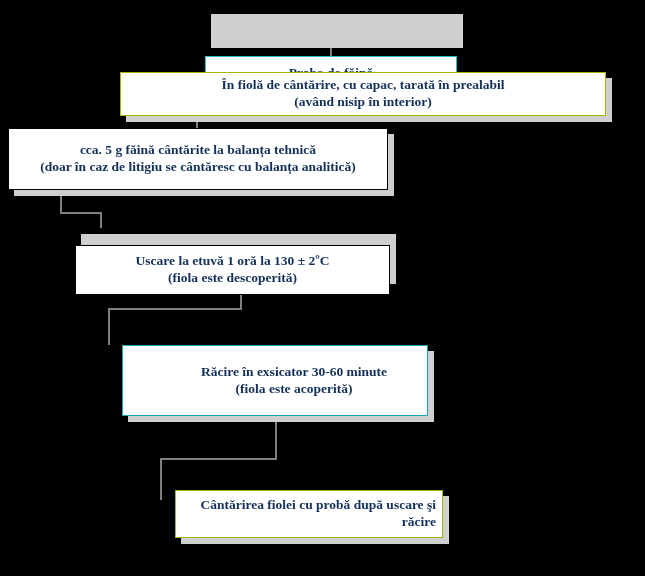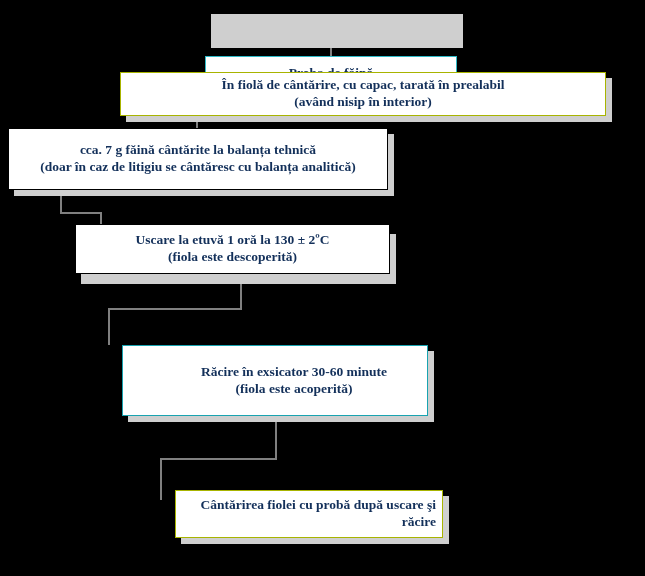--- a/index.html
+++ b/index.html
@@ -79,25 +79,25 @@
   <div class="node b-cyan" style="left:205px; top:8px; width:252px; height:34px;">
     <span class="txt">Proba de făină</span>
   </div>
 
   <div class="node b-olive" style="left:120px; top:72px; width:486px; height:44px;">
     <span class="txt">În fiolă de cântărire, cu capac, tarată în prealabil
 (având nisip în interior)</span>
   </div>
 
   <div class="node b-black" style="left:8px; top:128px; width:380px; height:62px;">
-    <span class="txt">cca. 7 g făină cântărite la balanța tehnică
+    <span class="txt">cca. 5 g făină cântărite la balanța tehnică
 (doar în caz de litigiu se cântăresc cu balanța analitică)</span>
   </div>
 
-  <div class="node b-black" style="left:75px; top:224px; width:315px; height:50px;">
+  <div class="node b-black" style="left:75px; top:245px; width:315px; height:50px;">
     <span class="txt">Uscare la etuvă 1 oră la 130 ± 2ºC
 (fiola este descoperită)</span>
   </div>
 
   <div class="node b-teal2" style="left:122px; top:345px; width:306px; height:71px;padding-left:44px;">
     <span class="txt">Răcire în exsicator 30-60 minute
 (fiola este acoperită)</span>
   </div>
 
   <div class="node b-olive" style="left:175px; top:490px; width:268px; height:48px;text-align:right;">

